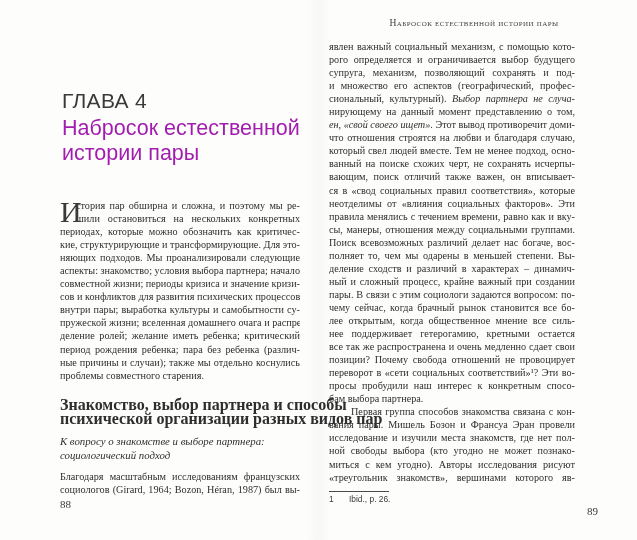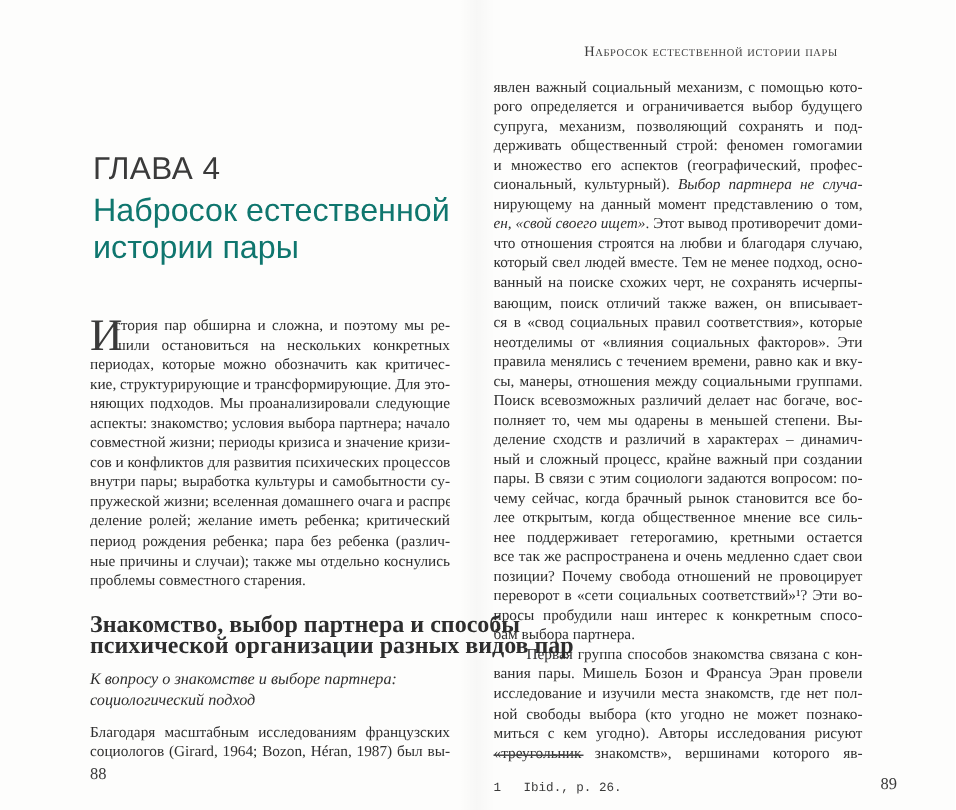--- a/index.html
+++ b/index.html
@@ -12,21 +12,21 @@
     }
     .spread {
       position: relative;
       width: 637px;
       height: 540px;
       background: #fdfdfc;
       color: #2b2b2b;
     }
     .page {
       position: absolute;
-      top: 12px;
+      top: 0;
       height: 396px;
     }
     .page-left { left: 0; width: 318px; }
     .page-right { left: 318px; width: 319px; }
 
     .chapter-label {
       position: absolute;
       left: 62px;
       top: 89px;
       font-family: Liberation Sans, sans-serif;
@@ -36,21 +36,21 @@
       white-space: nowrap;
     }
     .chapter-title {
       position: absolute;
       left: 62px;
       top: 116px;
       width: 240px;
       font-family: "Liberation Sans", sans-serif;
       font-size: 21.5px;
       line-height: 25px;
-      color: #0f766e;
+      color: #a21caf;
     }
     .chapter-title span { display: block; white-space: nowrap; }
 
     .body-text {
       font-family: "Liberation Serif", serif;
       font-size: 10.2px;
       line-height: 13.05px;
       color: #2e2e2e;
     }
     .body-text .line {
@@ -150,25 +150,24 @@
       left: 11px;
       top: 491px;
       width: 60px;
       height: 0;
       border-top: 1px solid #4a4a4a;
     }
     .footnote {
       position: absolute;
       left: 11px;
       top: 494px;
-      font-family: Liberation Mono, monospace;
+      font-family: Liberation Sans, sans-serif;
       font-size: 8.4px;
       color: #3a3a3a;
       white-space: nowrap;
-      margin-top: 14px;
     }
     .footnote .fn-num { display: inline-block; width: 20px; }
 
     .gutter-shade {
       position: absolute;
       left: 306px;
       top: 0;
       width: 24px;
       height: 540px;
       background: linear-gradient(to right, rgba(0,0,0,0) 0%, rgba(0,0,0,0.025) 50%, rgba(0,0,0,0) 100%);
@@ -225,21 +224,20 @@
 
   <div class="gutter-shade"></div>
 
   <div class="page page-right">
     <div class="running-head">Набросок естественной истории пары</div>
 
     <div class="right-body body-text">
       <span class="line">явлен важный социальный механизм, с помощью кото-</span>
       <span class="line">рого определяется и ограничивается выбор будущего</span>
       <span class="line">супруга, механизм, позволяющий сохранять и под-</span>
-      <span class="line">держивать общественный строй: феномен гомогамии</span>
       <span class="line">и множество его аспектов (географический, профес-</span>
       <span class="line"><span>сиональный, культурный). </span><em>Выбор партнера не случа-</em></span>
       <span class="line">нирующему на данный момент представлению о том,</span>
       <span class="line"><em>ен, «свой своего ищет»</em><span>. Этот вывод противоречит доми-</span></span>
       <span class="line">что отношения строятся на любви и благодаря случаю,</span>
       <span class="line">который свел людей вместе. Тем не менее подход, осно-</span>
       <span class="line">ванный на поиске схожих черт, не сохранять исчерпы-</span>
       <span class="line">вающим, поиск отличий также важен, он вписывает-</span>
       <span class="line">ся в «свод социальных правил соответствия», которые</span>
       <span class="line">неотделимы от «влияния социальных факторов». Эти</span>

